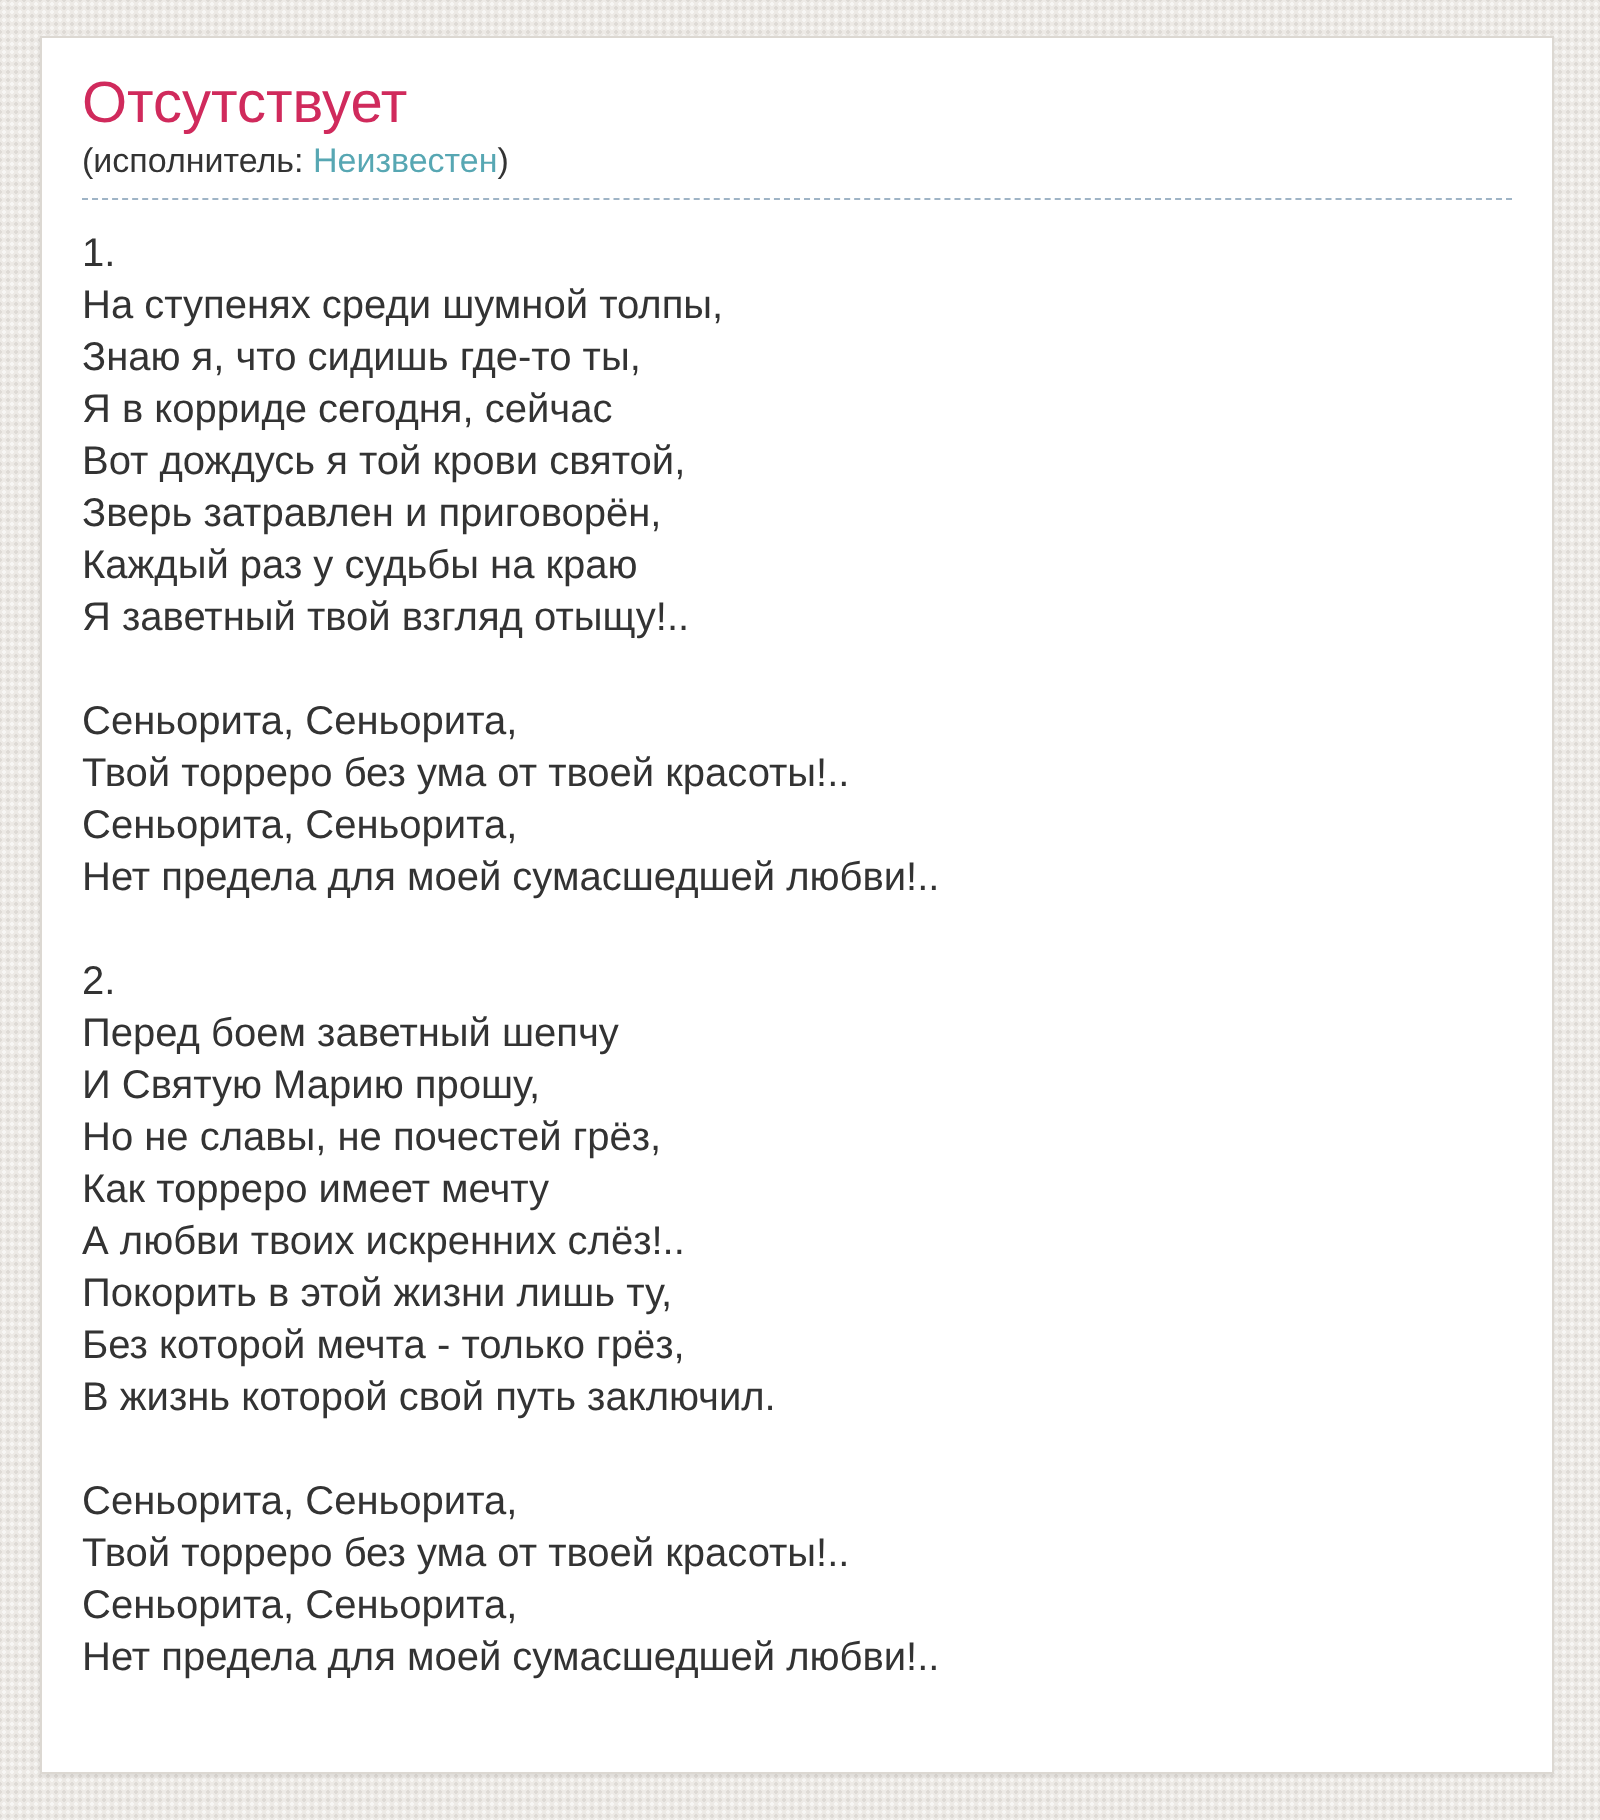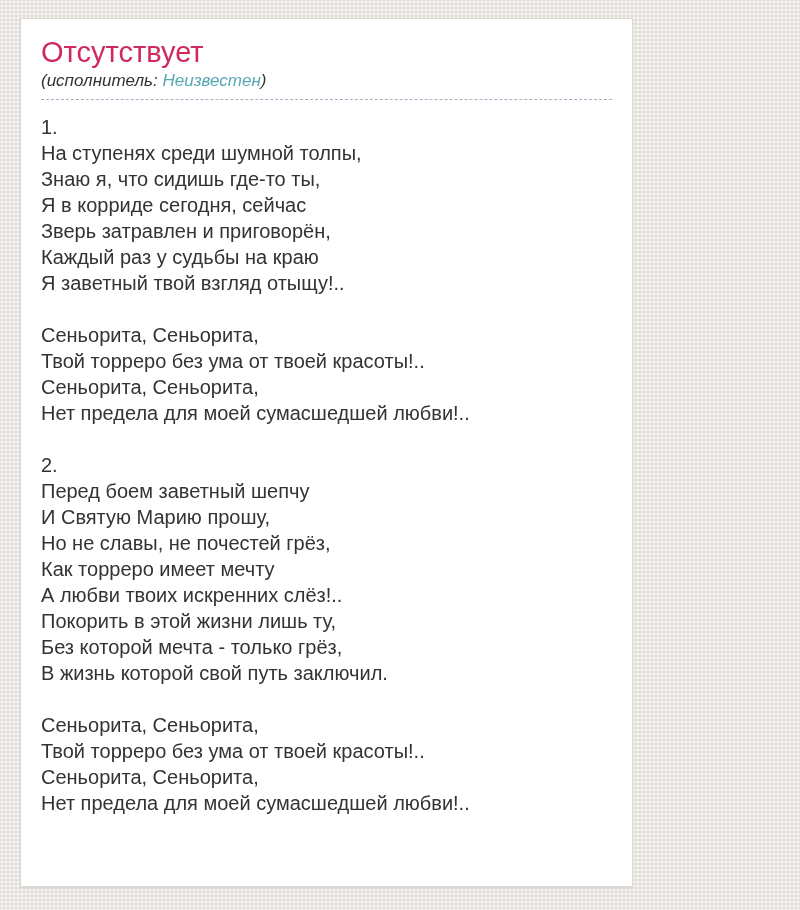--- a/index.html
+++ b/index.html
@@ -17,42 +17,41 @@
     width:800px;height:910px;overflow:hidden;
     font-family:"Liberation Sans","DejaVu Sans",sans-serif;
     background-color:var(--bg);
     background-image:
       radial-gradient(rgba(255,255,255,.55) 30%, rgba(255,255,255,0) 31%),
       radial-gradient(rgba(190,184,175,.30) 30%, rgba(190,184,175,0) 31%);
     background-size:4px 4px;
     background-position:0 0,2px 2px;
   }
   .card{
-    position:absolute;left:20px;top:18px;width:613px;min-height:869px;
+    position:absolute;left:20px;top:18px;width:757px;min-height:869px;
     background:var(--card);
     border:1px solid var(--edge);
     box-shadow:0 1px 3px rgba(0,0,0,.08);
     padding:15px 20px 24px 20px;
   }
   .song-header{
     border-bottom:1px dashed var(--dash);
     padding-bottom:7px;
   }
   h1.song-title{
     margin:0;
     font-size:29px;
     line-height:36px;
     font-weight:normal;
     color:var(--title);
   }
   .artist-line{
     font-size:17px;
     line-height:22px;
     color:var(--text);
-    font-style:italic;
   }
   .artist-link{
     color:var(--link);
     text-decoration:none;
     cursor:pointer;
   }
   .lyrics{
     margin-top:14px;
     font-size:20px;
     line-height:26px;
@@ -69,20 +68,21 @@
   <div class="song-header">
     <h1 class="song-title">Отсутствует</h1>
     <div class="artist-line"><span>(исполнитель: </span><a class="artist-link">Неизвестен</a><span>)</span></div>
   </div>
   <div class="lyrics">
       <div class="stanza">
         <div class="line">1.</div>
         <div class="line">На ступенях среди шумной толпы,</div>
         <div class="line">Знаю я, что сидишь где-то ты,</div>
         <div class="line">Я в корриде сегодня, сейчас</div>
+        <div class="line">Вот дождусь я той крови святой,</div>
         <div class="line">Зверь затравлен и приговорён,</div>
         <div class="line">Каждый раз у судьбы на краю</div>
         <div class="line">Я заветный твой взгляд отыщу!..</div>
       </div>
       <div class="stanza">
         <div class="line">Сеньорита, Сеньорита,</div>
         <div class="line">Твой торреро без ума от твоей красоты!..</div>
         <div class="line">Сеньорита, Сеньорита,</div>
         <div class="line">Нет предела для моей сумасшедшей любви!..</div>
       </div>

